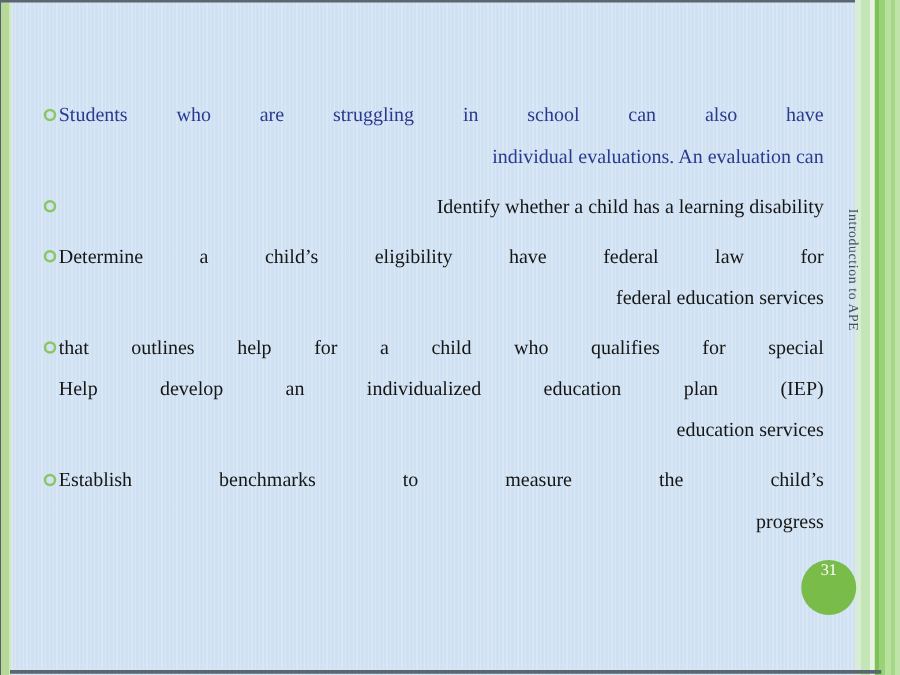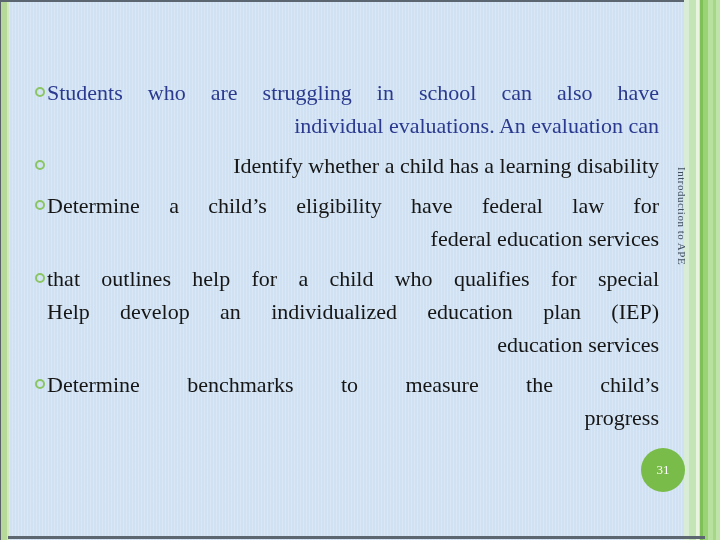--- a/index.html
+++ b/index.html
@@ -61,21 +61,21 @@
   .bottom-border {
     position: absolute;
     left: 8px; top: 536px;
     width: 697px; height: 3px;
     background: var(--border-gray);
   }
   .text-block {
     position: absolute;
     left: 35px; top: 76px;
     width: 624px;
-    font-size: 22px;
+    font-size: 16px;
     line-height: 33px;
     color: var(--body-text);
   }
   .bullet-list {
     list-style: none;
     margin: 0; padding: 0;
   }
   .bullet-item {
     position: relative;
     padding-left: 12px;
@@ -106,21 +106,20 @@
     color: var(--sidebar-text);
     white-space: nowrap;
   }
   .page-circle {
     position: absolute;
     left: 641px; top: 448px;
     width: 44px; height: 44px;
     border-radius: 50%;
     background: var(--accent-green);
     display: flex;
-    align-items: center;
     justify-content: center;
   }
   .page-number {
     color: #ffffff;
     font-size: 13px;
   }
 </style>
 </head>
 <body>
 
@@ -151,21 +150,21 @@
 
       <li class="bullet-item">
         <span class="bullet-ring"></span>
         <div class="line stretch">that outlines help for a child who qualifies for special</div>
         <div class="line stretch">Help develop an individualized education plan (IEP)</div>
         <div class="line">education services</div>
       </li>
 
       <li class="bullet-item">
         <span class="bullet-ring"></span>
-        <div class="line stretch">Determine benchmarks to measure the child’s</div>
+        <div class="line stretch">Establish benchmarks to measure the child’s</div>
         <div class="line">progress</div>
       </li>
 
     </ul>
   </div>
 
   <div class="right-band"></div>
 
   <div class="sidebar-label">Introduction to APE</div>
 

